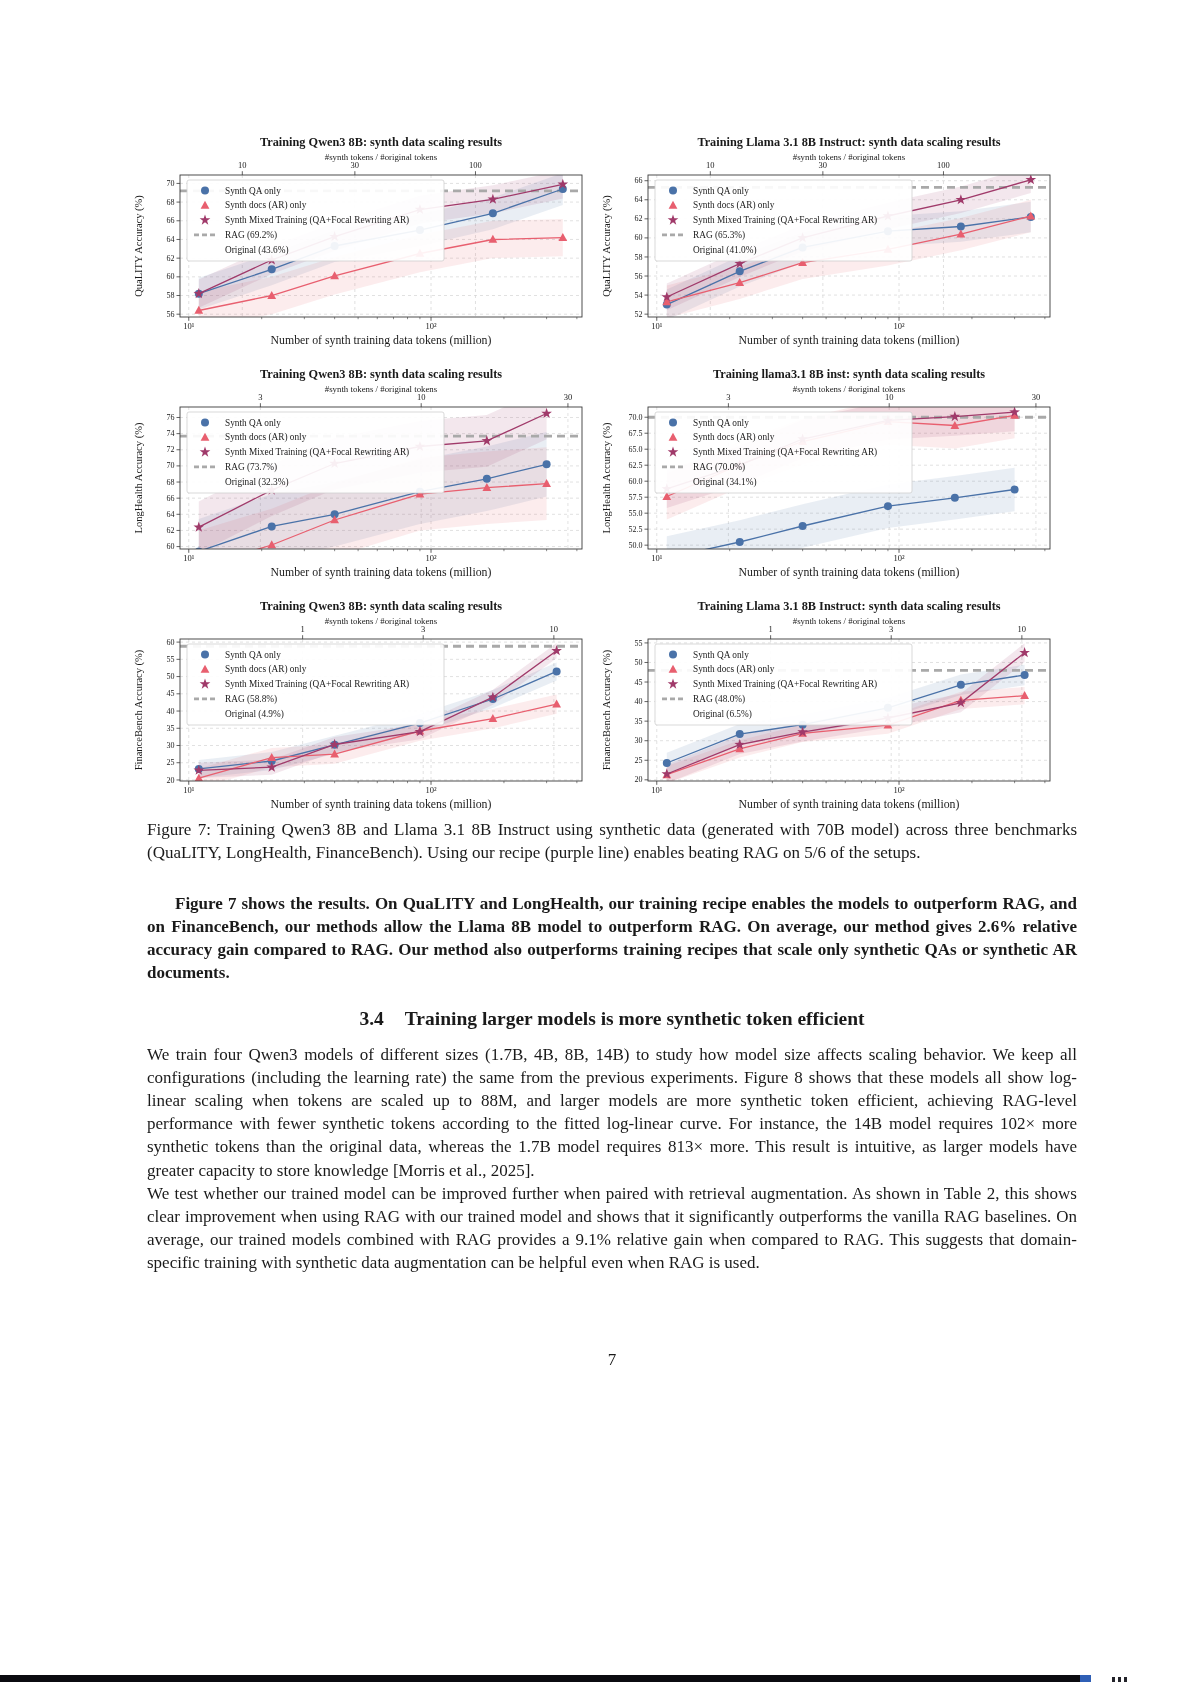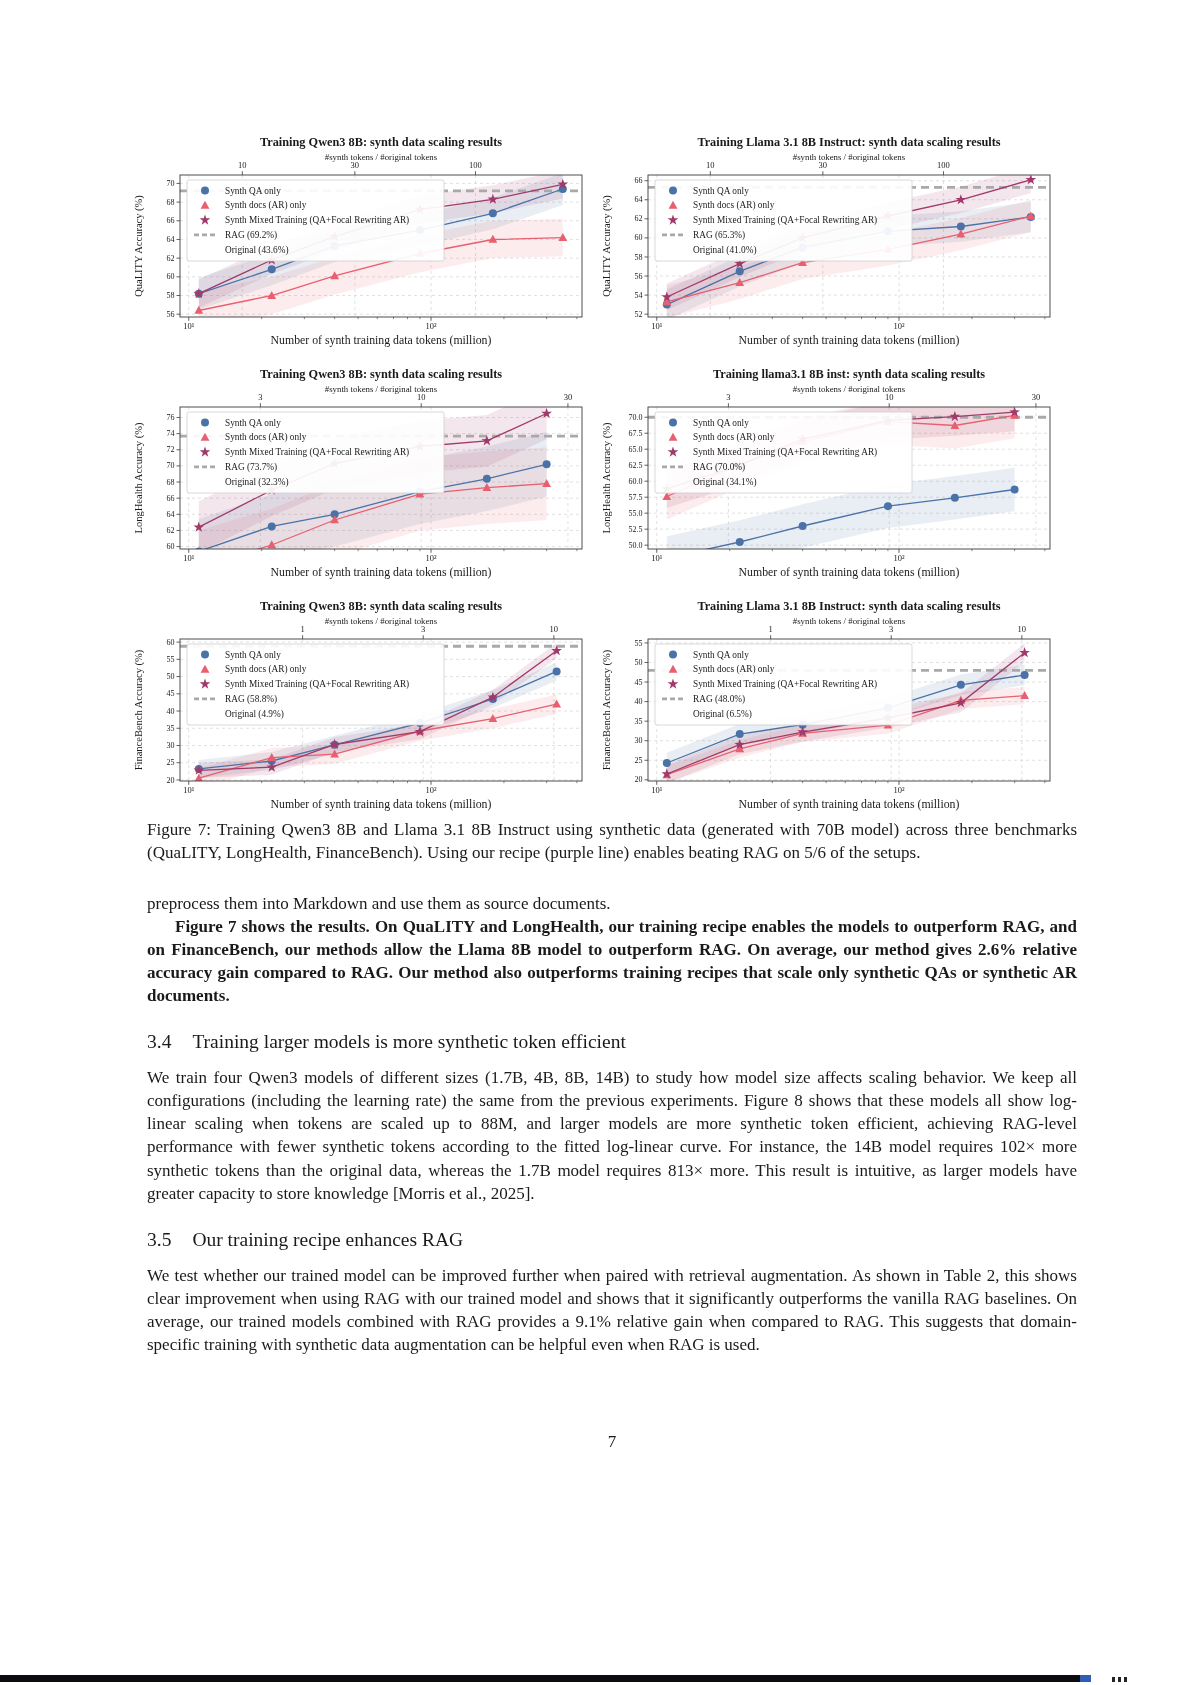--- a/index.html
+++ b/index.html
@@ -9,21 +9,21 @@
   }
   .figure-grid{
     position:absolute;left:130px;top:133px;
     display:grid;grid-template-columns:458px 458px;column-gap:10px;row-gap:12px;
   }
   .figure-grid svg{display:block;}
   .textcol{position:absolute;left:147px;top:818px;width:930px;}
   .caption{font-size:17px;line-height:1.37;text-align:justify;margin:0 0 27px 0;}
   .bodyp{font-size:17px;line-height:1.36;text-align:justify;margin:0;}
   .indent{text-indent:28px;font-weight:bold;}
-  h2.sec{font-size:19.5px;font-weight:normal;margin:24px 0 13px 0;}
+  h2.sec{font-size:19.5px;font-weight:bold;margin:24px 0 13px 0;text-align:center;}
   h2.sec .ht{margin-left:21px;}
   .pagenum{text-align:center;font-size:17px;margin-top:76px;}
   .bbar{position:absolute;left:0;bottom:3px;width:1080px;height:7px;background:#0b0b10;}
   .bbar-blue{position:absolute;left:1080px;bottom:3px;width:11px;height:7px;background:#2f5fb5;}
   .bbar-marks{position:absolute;left:1112px;bottom:3px;width:15px;height:5px;
     background:repeating-linear-gradient(90deg,#23232a 0 3px,transparent 3px 6px);}
 </style>
 </head>
 <body>
 
@@ -628,24 +628,22 @@
       <text x="423.86" y="35" font-size="8.5" text-anchor="middle" fill="#1a1a1a" font-family="&quot;Liberation Serif&quot;,serif" font-weight="normal">10</text>
       <text x="251" y="13" font-size="12.3" text-anchor="middle" fill="#1a1a1a" font-family="&quot;Liberation Serif&quot;,serif" font-weight="bold">Training Llama 3.1 8B Instruct: synth data scaling results</text>
       <text x="251" y="26.5" font-size="8.8" text-anchor="middle" fill="#1a1a1a" font-family="&quot;Liberation Serif&quot;,serif" font-weight="normal">#synth tokens / #original tokens</text>
       <text x="251" y="211" font-size="11.8" text-anchor="middle" fill="#1a1a1a" font-family="&quot;Liberation Serif&quot;,serif" font-weight="normal">Number of synth training data tokens (million)</text>
       <text x="12" y="113" font-size="10.5" text-anchor="middle" fill="#1a1a1a" font-family="&quot;Liberation Serif&quot;,serif" font-weight="normal" transform="rotate(-90 12 113)">FinanceBench Accuracy (%)</text>
     </svg>
 </div>
 
 <div class="textcol">
   <p class="caption">Figure 7: Training Qwen3 8B and Llama 3.1 8B Instruct using synthetic data (generated with 70B model) across three benchmarks (QuaLITY, LongHealth, FinanceBench). Using our recipe (purple line) enables beating RAG on 5/6 of the setups.</p>
-  <p class="bodyp">preprocess them into Markdown and use them as source documents.</p>
   <p class="bodyp indent">Figure 7 shows the results. On QuaLITY and LongHealth, our training recipe enables the models to outperform RAG, and on FinanceBench, our methods allow the Llama 8B model to outperform RAG. On average, our method gives 2.6% relative accuracy gain compared to RAG. Our method also outperforms training recipes that scale only synthetic QAs or synthetic AR documents.</p>
   <h2 class="sec"><span>3.4</span><span class="ht">Training larger models is more synthetic token efficient</span></h2>
   <p class="bodyp">We train four Qwen3 models of different sizes (1.7B, 4B, 8B, 14B) to study how model size affects scaling behavior. We keep all configurations (including the learning rate) the same from the previous experiments. Figure 8 shows that these models all show log-linear scaling when tokens are scaled up to 88M, and larger models are more synthetic token efficient, achieving RAG-level performance with fewer synthetic tokens according to the fitted log-linear curve. For instance, the 14B model requires 102× more synthetic tokens than the original data, whereas the 1.7B model requires 813× more. This result is intuitive, as larger models have greater capacity to store knowledge [Morris et al., 2025].</p>
-  <h2 class="sec"><span>3.5</span><span class="ht">Our training recipe enhances RAG</span></h2>
   <p class="bodyp">We test whether our trained model can be improved further when paired with retrieval augmentation. As shown in Table 2, this shows clear improvement when using RAG with our trained model and shows that it significantly outperforms the vanilla RAG baselines. On average, our trained models combined with RAG provides a 9.1% relative gain when compared to RAG. This suggests that domain-specific training with synthetic data augmentation can be helpful even when RAG is used.</p>
   <div class="pagenum">7</div>
 </div>
 
 <div class="bbar"></div>
 <div class="bbar-blue"></div>
 <div class="bbar-marks"></div>
 
 </body></html>

